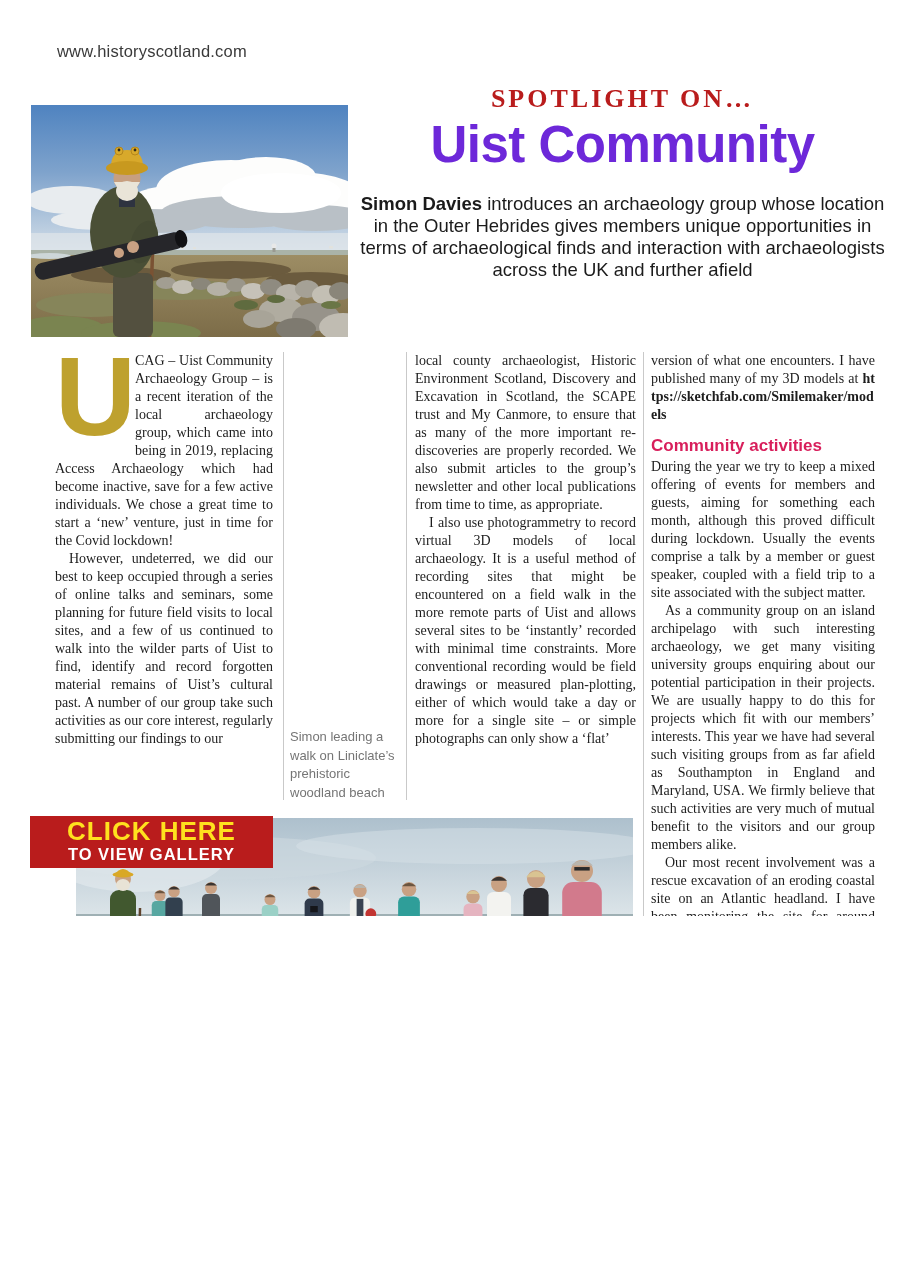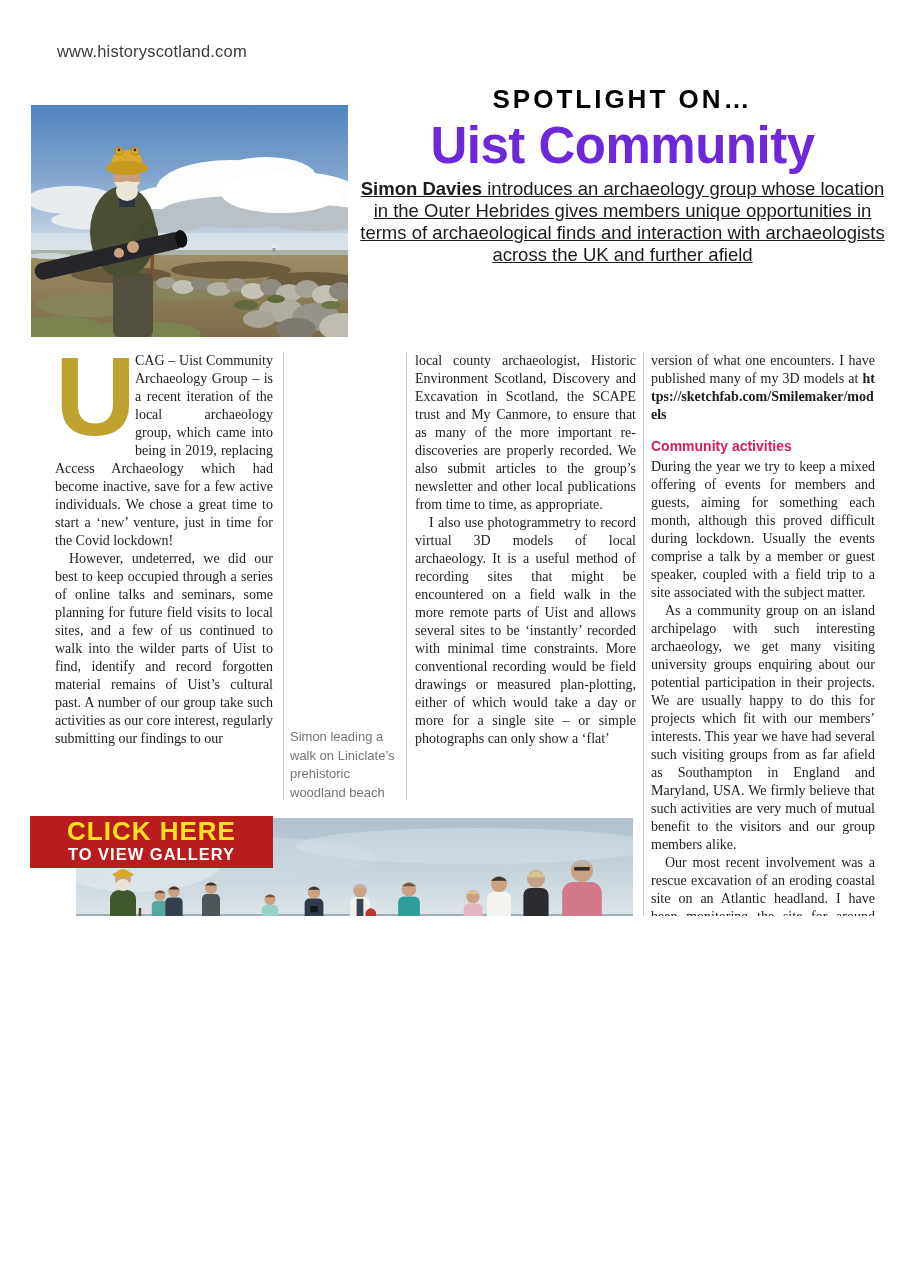--- a/index.html
+++ b/index.html
@@ -7,39 +7,39 @@
   body { font-family:"Liberation Sans", sans-serif; }
   .page { position:relative; width:909px; height:916px; background:#ffffff; margin:0 auto; overflow:hidden;border-radius:24px; }
 
   .site-url { position:absolute; left:57px; top:42px; font-size:16.5px; color:#3a3a3a; letter-spacing:0.2px; }
 
   .top-photo { position:absolute; left:31px; top:105px; width:317px; height:232px; overflow:hidden; }
   .bottom-photo { position:absolute; left:76px; top:818px; width:557px; height:382px; overflow:hidden; }
   .top-photo svg, .bottom-photo svg { display:block; }
 
   .masthead { position:absolute; left:350px; top:84px; width:545px; text-align:center; }
-  .kicker { font-family:Liberation Sans, sans-serif; font-weight:bold; font-size:26px; letter-spacing:3px; color:#000000; }
+  .kicker { font-family:Liberation Serif, serif; font-weight:bold; font-size:26px; letter-spacing:3px; color:#b91c1c; }
   .title { font-family:"Liberation Sans", sans-serif; font-weight:bold; font-size:51px; line-height:56px; letter-spacing:-0.5px; color:#6d28d9; margin-top:3px; }
-  .standfirst { margin-top:4px; font-size:18.5px; line-height:22px; color:#1b1b1b; padding:0 6px;text-decoration:underline; }
+  .standfirst { margin-top:20px; font-size:18.5px; line-height:22px; color:#1b1b1b; padding:0 6px; }
   .standfirst strong { font-weight:bold; }
 
   .rule { position:absolute; width:1px; background:#c9c9c9; }
   .rule-1 { left:283px; top:352px; height:448px; }
   .rule-2 { left:406px; top:352px; height:448px; }
   .rule-3 { left:643px; top:352px; height:873px; }
 
   .col { position:absolute; top:352px; font-family:"Liberation Serif", serif; font-size:14px; line-height:18px; color:#1d1d1d; text-align:justify; }
   .col-1 { left:55px;  width:218px; height:448px; }
   .col-2 { left:415px; width:221px; height:448px; }
   .col-3 { left:651px; width:224px; height:880px; }
   .body-p { margin:0; }
   .body-p.ind { text-indent:14px; }
   .dropcap { float:left; width:74px; height:88px; margin:4px 6px 0 0; font-family:"Liberation Sans", sans-serif; font-weight:bold; font-size:112px; line-height:82px; color:#BEA12E; text-align:left; }
   .link { font-weight:bold; color:#1d1d1d; text-decoration:none; word-break:break-all; }
-  .subhead { font-family:"Liberation Sans", sans-serif; font-weight:bold; font-size:14px; color:#D81E5B; margin:13px 0 3px; text-align:left; }
+  .subhead { font-family:"Liberation Sans", sans-serif; font-weight:bold; font-size:17px; color:#D81E5B; margin:13px 0 3px; text-align:left; }
 
   .captions { position:absolute; left:290px; top:352px; width:110px; height:448px; }
   .caption { position:absolute; left:0; width:110px; font-size:13px; line-height:18.5px; color:#757575; }
   .cap-top { top:4px; } .cap-bottom { top:376px; }
 
   .gallery-banner { position:absolute; left:30px; top:816px; width:243px; height:52px; background:#b91c1c; text-align:center; cursor:pointer; padding-top:2px; z-index:5; }
   .banner-l1 { font-weight:bold; font-size:26px; line-height:27px; letter-spacing:1px; color:#FFE11E; }
   .banner-l2 { font-weight:bold; font-size:16.5px; line-height:19px; letter-spacing:1px; color:#ffffff; }
 
   .page-num { position:absolute; left:57px; top:1240px; font-size:15px; font-weight:bold; color:#222; }

